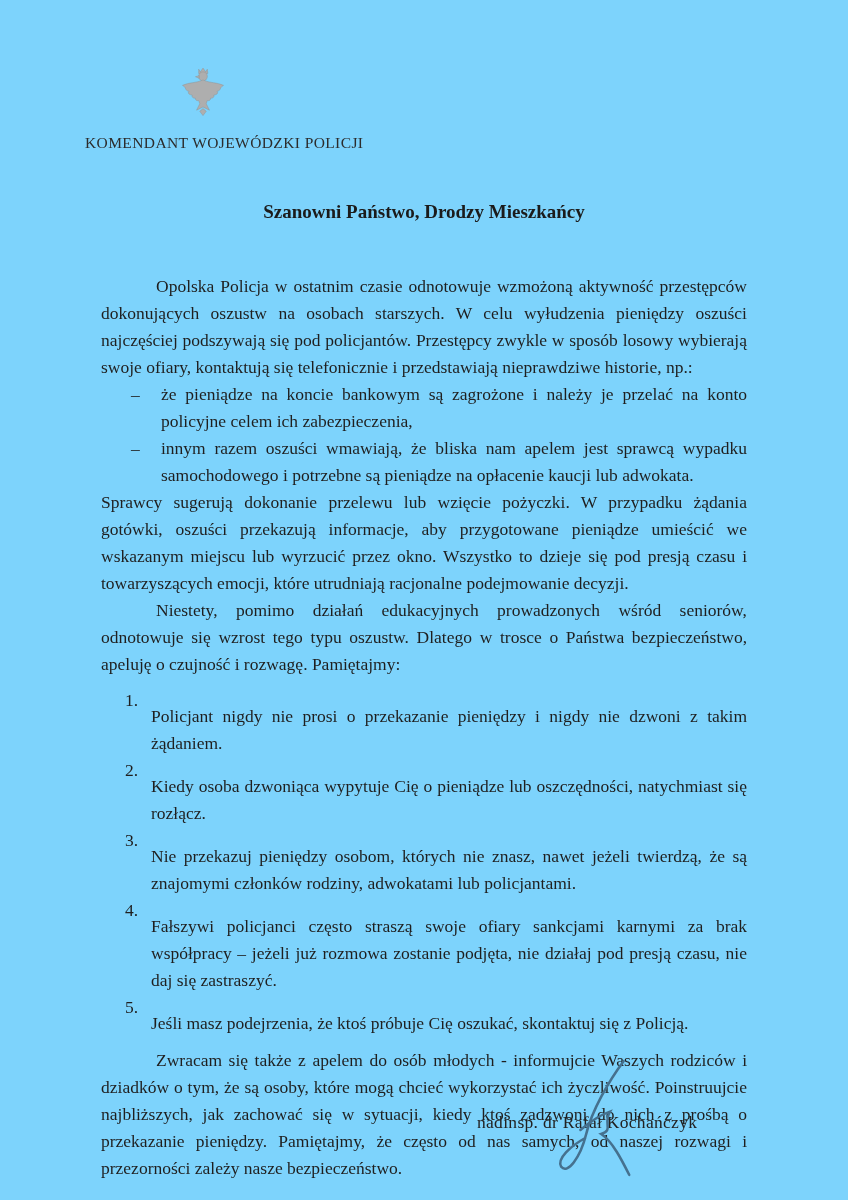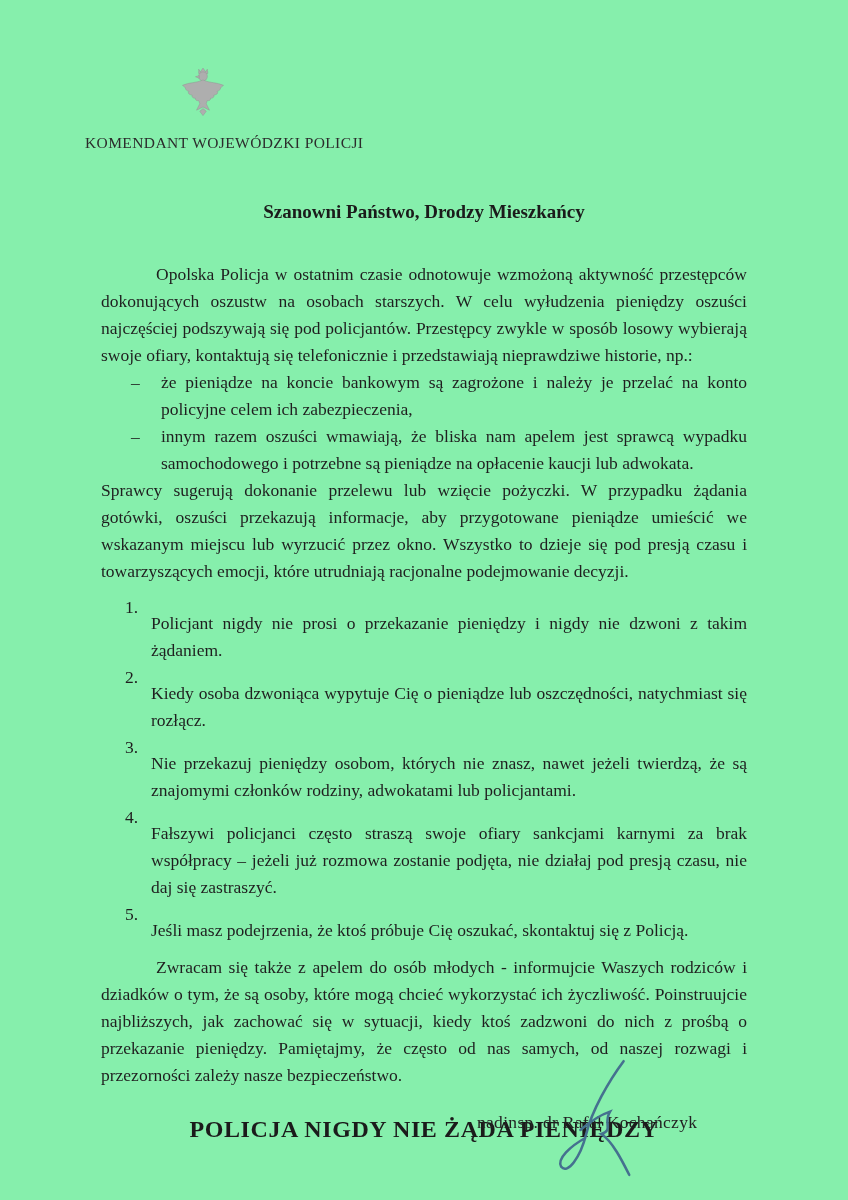--- a/index.html
+++ b/index.html
@@ -1,21 +1,21 @@
 <!DOCTYPE html>
 <html><head>
 <meta charset="utf-8">
 <style>
   html, body { margin: 0; padding: 0; background: #e8e8e8; }
   .page {
     position: relative;
     width: 848px;
     height: 1200px;
     margin: 0 auto;
-    background: #86efac;
+    background: #7dd3fc;
     font-family: "Liberation Serif", serif;
     color: #1f1f1f;
     overflow: hidden;
   }
 
   
   .letterhead {
     position: absolute;
     top: 58px;
     left: 85px;
@@ -40,21 +40,21 @@
   .content {
     position: absolute;
     top: 198px;
     left: 101px;
     width: 646px;
   }
   .salutation {
     text-align: center;
     font-weight: bold;
     font-size: 19px;
-    margin: 0 0 36px 0;
+    margin: 0 0 48px 0;
     color: #1b1b1b;
   }
   .body-text {
     font-size: 17.5px;
     line-height: 27px;
     text-align: justify;
   }
   p.para { margin: 0; }
   p.indent { text-indent: 55px; }
 
@@ -126,20 +126,21 @@
       <span class="dash-marker">–</span>
       <span class="dash-text">że pieniądze na koncie bankowym są zagrożone i należy je przelać na konto policyjne celem ich zabezpieczenia,</span>
     </div>
     <div class="dash-row">
       <span class="dash-marker">–</span>
       <span class="dash-text">innym razem oszuści wmawiają, że bliska nam apelem jest sprawcą wypadku samochodowego i potrzebne są pieniądze na opłacenie kaucji lub adwokata.</span>
     </div>
 
     <p class="para">Sprawcy sugerują dokonanie przelewu lub wzięcie pożyczki. W przypadku żądania gotówki, oszuści przekazują informacje, aby przygotowane pieniądze umieścić we wskazanym miejscu lub wyrzucić przez okno. Wszystko to dzieje się pod presją czasu i towarzyszących emocji, które utrudniają racjonalne podejmowanie decyzji.</p>
 
+    <p class="para indent">Niestety, pomimo działań edukacyjnych prowadzonych wśród seniorów, odnotowuje się wzrost tego typu oszustw. Dlatego w  trosce o Państwa bezpieczeństwo, apeluję o czujność i rozwagę. Pamiętajmy:</p>
 
     <div class="num-list">
       <div class="num-row">
         <span class="num-marker">1.</span>
         <span class="num-text">Policjant nigdy nie prosi o przekazanie pieniędzy i nigdy nie dzwoni z takim żądaniem.</span>
       </div>
       <div class="num-row">
         <span class="num-marker">2.</span>
         <span class="num-text">Kiedy osoba dzwoniąca wypytuje Cię o pieniądze lub oszczędności, natychmiast się rozłącz.</span>
       </div>

